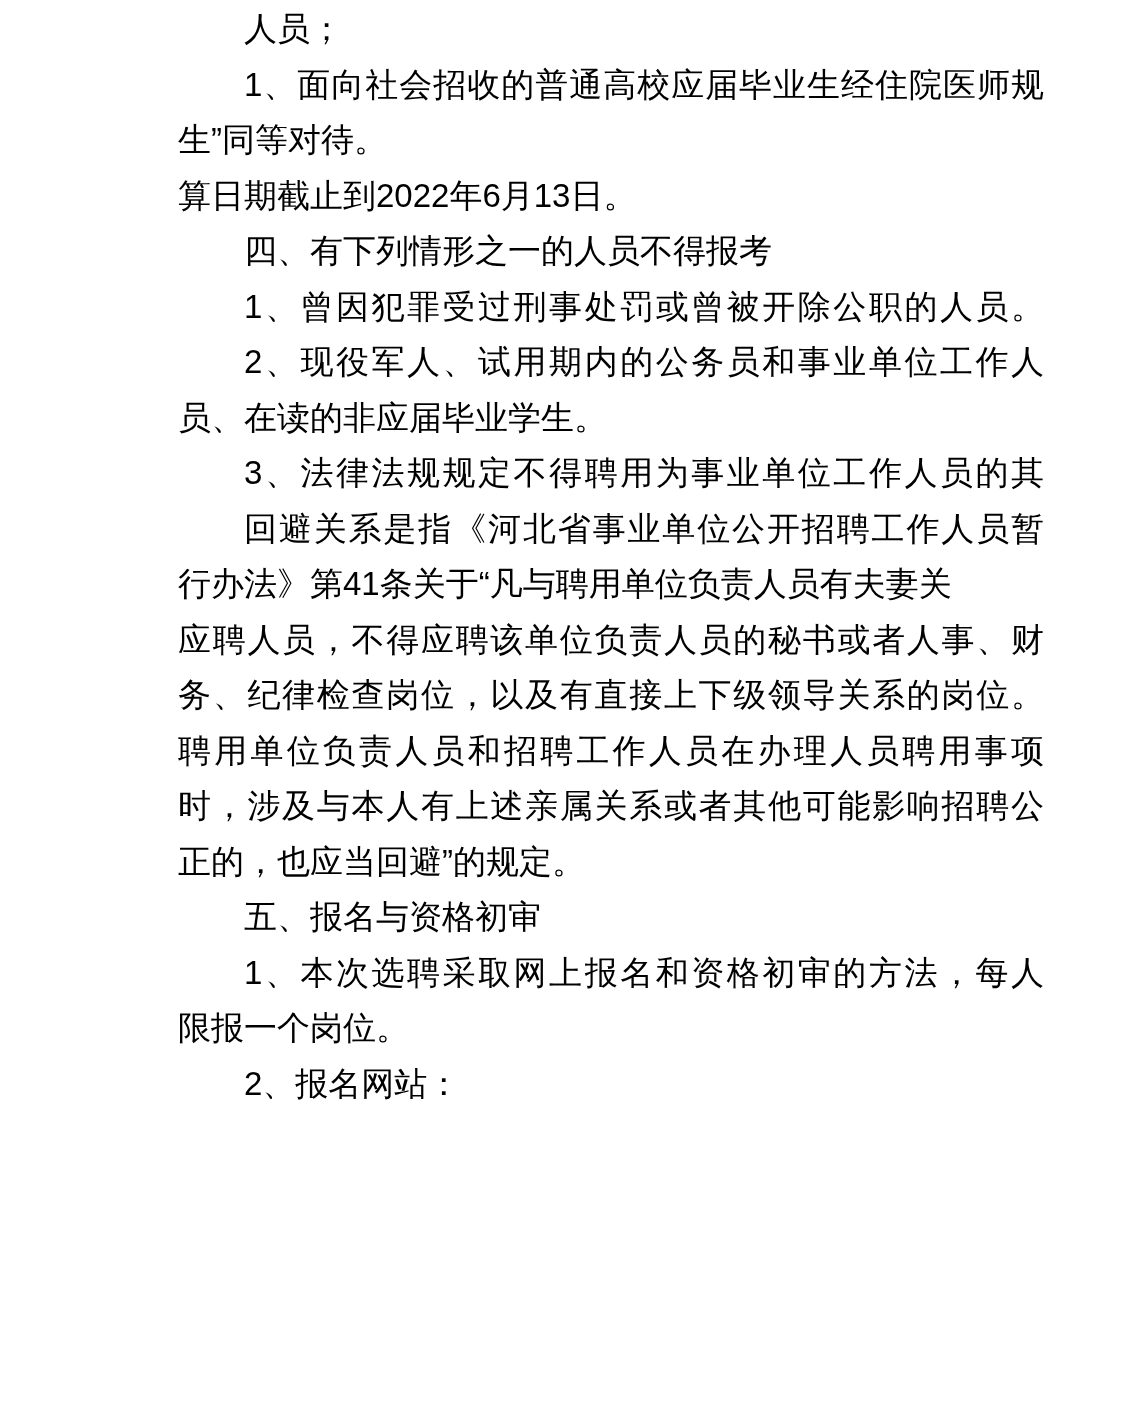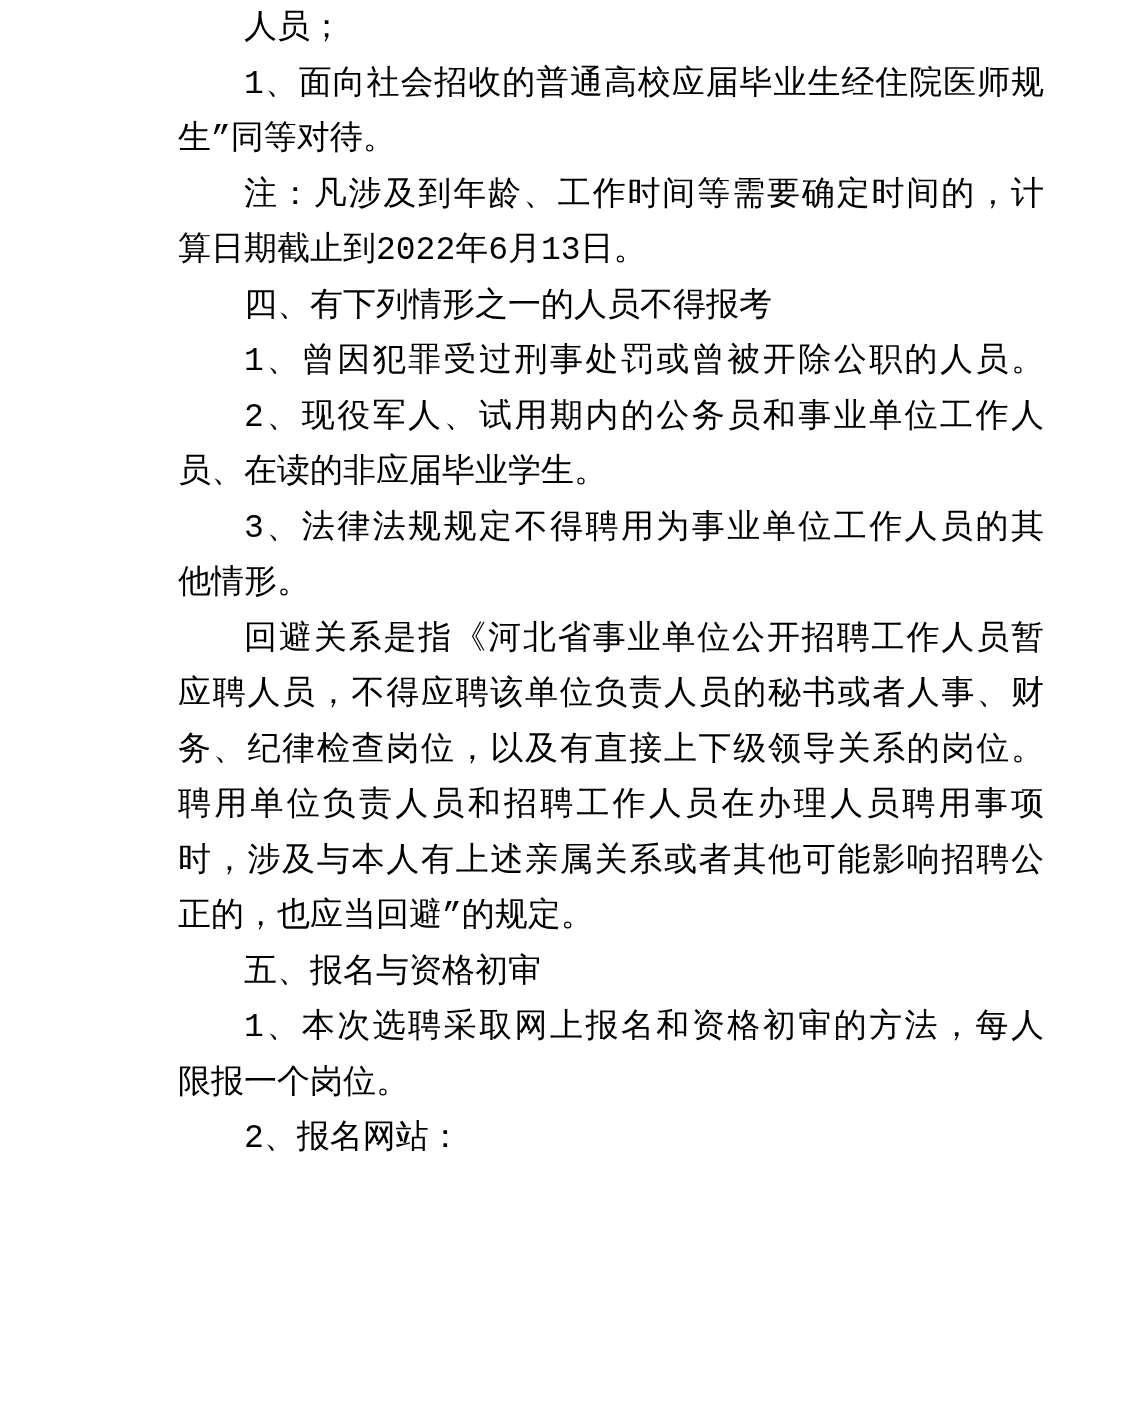--- a/index.html
+++ b/index.html
@@ -6,21 +6,21 @@
     margin: 0;
     padding: 0;
     background: #ffffff;
   }
   .page {
     position: relative;
     width: 1121px;
     height: 1410px;
     background: #ffffff;
     overflow: hidden;
-    font-family: Liberation Mono, monospace;
+    font-family: Liberation Sans, sans-serif;
   }
   .textblock {
     position: absolute;
     left: 178px;
     top: 1px;
     width: 866px;
   }
   .text-line {
     height: 55.5px;
     line-height: 55.5px;
@@ -41,29 +41,28 @@
   }
 </style>
 </head>
 <body>
 
 <div class="page" style="background: rgb(255, 255, 255);">
   <div class="textblock" style="color: rgb(0, 0, 0);">
       <div class="text-line indent short">人员；</div>
       <div class="text-line indent">1、面向社会招收的普通高校应届毕业生经住院医师规</div>
       <div class="text-line short">生”同等对待。</div>
-      <div class="text-line indent">注：凡涉及到年龄、工作时间等需要确定时间的，计</div>
       <div class="text-line short">算日期截止到2022年6月13日。</div>
       <div class="text-line indent short">四、有下列情形之一的人员不得报考</div>
       <div class="text-line indent">1、曾因犯罪受过刑事处罚或曾被开除公职的人员。</div>
       <div class="text-line indent">2、现役军人、试用期内的公务员和事业单位工作人</div>
       <div class="text-line short">员、在读的非应届毕业学生。</div>
       <div class="text-line indent">3、法律法规规定不得聘用为事业单位工作人员的其</div>
-      <div class="text-line short">他情形。</div>
       <div class="text-line indent">回避关系是指《河北省事业单位公开招聘工作人员暂</div>
+      <div class="text-line short">行办法》第41条关于“凡与聘用单位负责人员有夫妻关</div>
       <div class="text-line">应聘人员，不得应聘该单位负责人员的秘书或者人事、财</div>
       <div class="text-line">务、纪律检查岗位，以及有直接上下级领导关系的岗位。</div>
       <div class="text-line">聘用单位负责人员和招聘工作人员在办理人员聘用事项</div>
       <div class="text-line">时，涉及与本人有上述亲属关系或者其他可能影响招聘公</div>
       <div class="text-line short">正的，也应当回避”的规定。</div>
       <div class="text-line indent short">五、报名与资格初审</div>
       <div class="text-line indent">1、本次选聘采取网上报名和资格初审的方法，每人</div>
       <div class="text-line short">限报一个岗位。</div>
       <div class="text-line indent short">2、报名网站：</div>
     </div>

